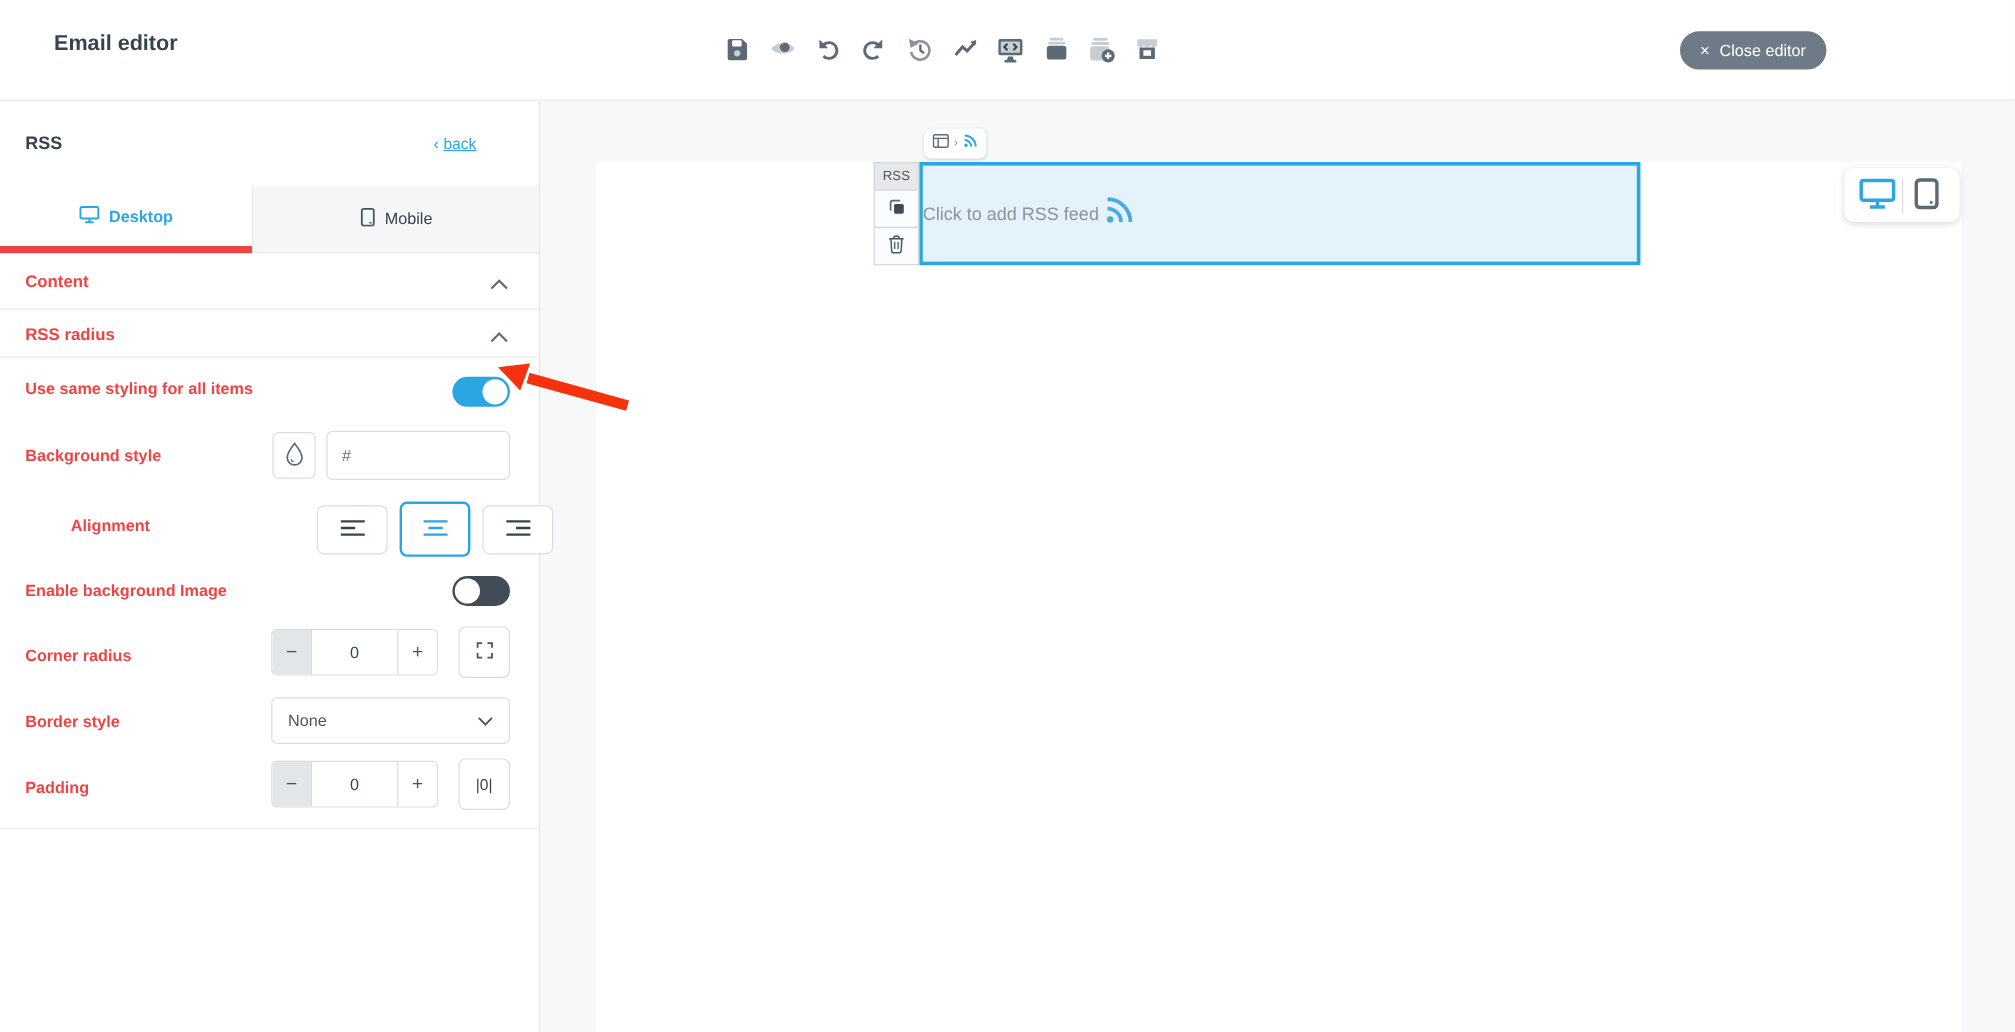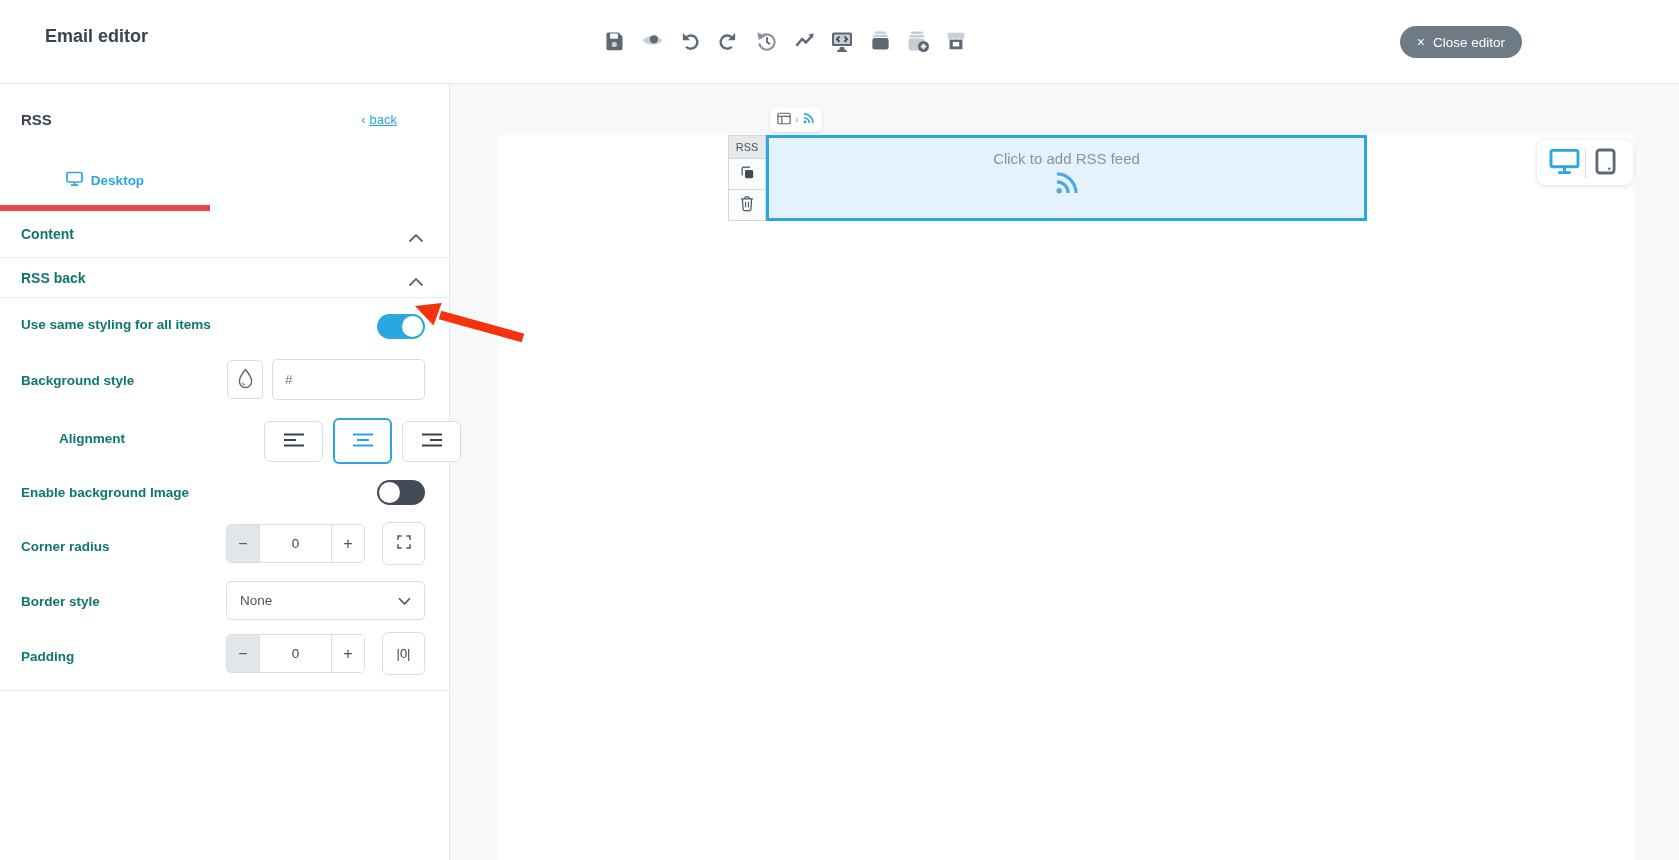--- a/index.html
+++ b/index.html
@@ -18,21 +18,21 @@
   .panel-header { height:71px; display:flex; align-items:center; justify-content:space-between; padding:0 52px 0 21px; }
   .panel-title { font-size:15px; font-weight:700; color:#39434e; }
   .back-link { color:#2aa7e0; font-size:13px; text-decoration:none; display:flex; align-items:center; gap:4px; cursor:pointer; }
   .back-link .lbl { text-decoration:underline; }
   .tabs { height:56px; display:flex; }
   .tab { display:flex; align-items:center; justify-content:center; gap:8px; font-size:13.5px; font-weight:700; cursor:pointer; }
   .tab.active { width:210px; background:#fff; color:#2aa7e0; border-bottom:6px solid #ef4444;align-items:center; }
   .tab.inactive { flex:1; background:#f4f6f8; color:#39434e; font-weight:400; border-bottom:1px solid #e6e9eb; border-left:1px solid #e6e9eb; }
 
   .row { position:relative; width:100%; }
-  .row-label { position:absolute; left:21px; top:50%; transform:translateY(-50%); font-size:13.5px; font-weight:600; color:#0f766e; }
+  .row-label { position:absolute; left:21px; top:50%; transform:translateY(-50%); font-size:13.5px; font-weight:600; color:#ef4444; }
   .sec-header { height:47px; border-bottom:1px solid #e8eaec; position:relative; }
   .sec-chevron { position:absolute; left:408px; top:50%; transform:translateY(-50%); width:16px; height:10px; cursor:pointer; }
 
   .r-url { height:82px; border-bottom:1px solid #e8eaec; }
   .url-input { position:absolute; left:224px; top:25px; width:151px; height:39px; border:2px solid #2aa7e0; border-radius:4px 0 0 4px; background:#fff; display:flex; align-items:center; padding:0 8px; overflow:hidden; }
   .url-text { font-size:12px; color:#98a1aa; filter:blur(2.5px); white-space:nowrap; }
   .refresh-btn { position:absolute; left:375px; top:24px; width:48px; height:41px; background:#6c7883; border:none; border-radius:4px; cursor:pointer; display:flex; align-items:center; justify-content:center; }
 
   .r-style-hdr { height:40px; border-bottom:1px solid #e8eaec; }
   .r-style-hdr .row-label, .sec-header .row-label { font-size:14px; }
@@ -66,21 +66,21 @@
   .r-select { height:55px; }
   .select-box { position:absolute; left:226px; top:8px; width:199px; height:39px; border:1px solid #d9dde1; border-radius:5px; background:#fff; display:flex; align-items:center; justify-content:space-between; padding:0 13px; font-size:13.5px; color:#4a5560; cursor:pointer; }
 
   .panel-end { margin-top:7px; border-top:1px solid #e8eaec; }
 
   
   .canvas-bg { position:absolute; left:450px; top:85px; width:1229px; height:775px; background:#f7f8fa; }
   .email-canvas { position:absolute; left:497px; top:135px; width:1138px; height:725px; background:#fff; }
   .breadcrumb { position:absolute; left:770px; top:107px; height:25px; padding:0 7px; background:#fff; border-radius:6px; box-shadow:0 1px 3px rgba(0,0,0,.14); display:flex; align-items:center; gap:4px; z-index:3; }
   .bc-sep { font-size:10px; color:#8a939b; }
-  .rss-block { position:absolute; left:766px; top:135px; width:601px; height:86px; background:#e4f3fb; border:3px solid #29a8e0; display:flex; flex-direction:column; align-items:center; padding-top:12px; gap:3px; cursor:pointer; z-index:2; }
+  .rss-block { position:absolute; left:766px; top:135px; width:601px; height:86px; background:#e4f3fb; border:3px solid #29a8e0; display:flex; flex-direction:row; align-items:center; gap:3px; cursor:pointer; z-index:2; }
   .rss-block-text { font-size:15px; color:#8d9399; }
   .block-toolbar { position:absolute; left:728px; top:135px; width:38px; z-index:3; }
   .bt-tag { height:24px; background:#e7e8ea; border:1px solid #d4d7da; display:flex; align-items:center; justify-content:center; font-size:11px; color:#4a5560; }
   .bt-btn { height:31px; width:38px; background:#fafbfc; border:1px solid #d4d7da; border-top:none; display:flex; align-items:center; justify-content:center; cursor:pointer; padding:0; }
   .device-card { position:absolute; left:1537px; top:140px; width:96px; height:45px; background:#fff; border-radius:8px; box-shadow:0 1px 5px rgba(0,0,0,.15); display:flex; align-items:center; justify-content:center; z-index:3; }
   .device-btn { width:40px; height:36px; border:none; background:transparent; display:flex; align-items:center; justify-content:center; cursor:pointer; }
   .device-sep { width:1px; height:30px; background:#d9dde1; }
   .arrow-layer { position:absolute; left:400px; top:285px; width:150px; height:70px; pointer-events:none; z-index:6; }
 </style>
 </head>
@@ -180,32 +180,39 @@
   </div>
 
   <div class="tabs">
     <div class="tab active">
       <span><svg width="17" height="16" viewBox="0 0 17 16">
             <rect x="1" y="1.5" width="15" height="9.5" rx="1.3" fill="none" stroke="#2aa7e0" stroke-width="1.7"></rect>
             <path d="M8.5 11v2.5M5 14.2h7" stroke="#2aa7e0" stroke-width="1.7"></path>
           </svg></span>
       <span>Desktop</span>
     </div>
+    <div class="tab inactive">
+      <span><svg width="13" height="16" viewBox="0 0 13 16">
+            <rect x="1.5" y="1" width="10" height="14" rx="1.8" fill="none" stroke="#4a5560" stroke-width="1.5"></rect>
+            <circle cx="8.8" cy="12.6" r="0.9" fill="#4a5560"></circle>
+          </svg></span>
+      <span>Mobile</span>
+    </div>
   </div>
 
   <div class="row sec-header">
     <span class="row-label">Content</span>
     <span class="sec-chevron"><svg width="16" height="10" viewBox="0 0 16 10">
           <path d="M1.5 8.5L8 2l6.5 6.5" fill="none" stroke="#5d6a75" stroke-width="1.8"></path>
         </svg></span>
   </div>
 
 
   <div class="row r-style-hdr">
-    <span class="row-label">RSS back</span>
+    <span class="row-label">RSS radius</span>
     <span class="sec-chevron"><svg width="16" height="10" viewBox="0 0 16 10">
           <path d="M1.5 8.5L8 2l6.5 6.5" fill="none" stroke="#5d6a75" stroke-width="1.8"></path>
         </svg></span>
   </div>
 
   <div class="row r-toggle1">
     <span class="row-label">Use same styling for all items</span>
     <div class="toggle on">
         <div class="knob"></div>
       </div>

